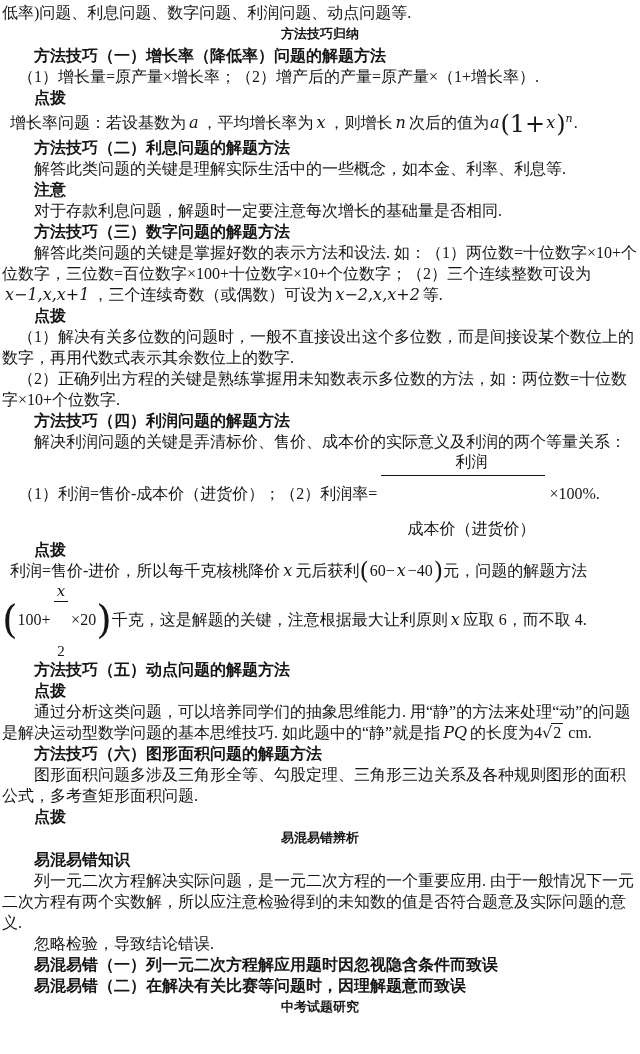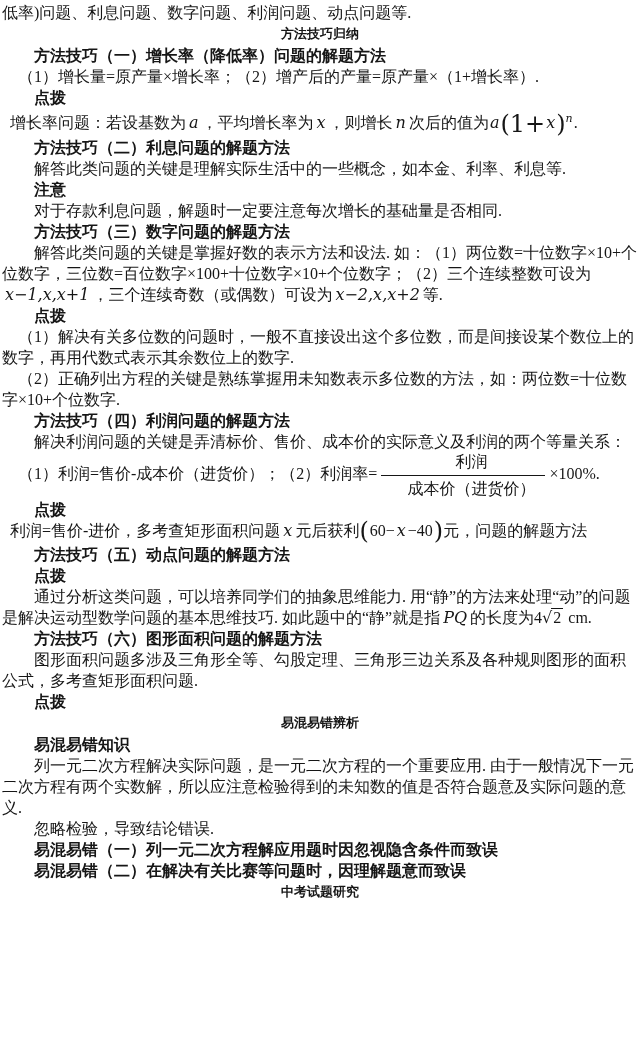--- a/index.html
+++ b/index.html
@@ -19,21 +19,21 @@
   }
   .center-title{
     text-align:center;font-weight:700;font-size:13px;line-height:22px;
     font-family:Liberation Serif, serif;
   }
   .mv{font-family:"DejaVu Serif", serif;font-style:italic;margin:0 3px;}
   .mvtight{margin:0 1px;}
   sup.mv{font-size:11px;margin:0 1px 0 0;}
   .frac{
     display:inline-flex;flex-direction:column;text-align:center;
-    vertical-align:middle;margin:0 4px;line-height:20px;
+    vertical-align:middle;margin:0 4px;line-height:20px;gap:40px;
   }
   .frac .fnum{display:block;border-bottom:1.4px solid #161616;padding:0 10px 3px;}
   .frac .fden{display:block;padding:3px 10px 0;}
   .sfrac{line-height:15px;font-size:15px;margin:0 2px;vertical-align:middle;}
   .sfrac .fnum{padding:0 3px 2px;border-bottom:1.4px solid #161616;}
   .sfrac .fden{padding:2px 3px 0;}
   .bp{font-family:"DejaVu Serif", serif;vertical-align:middle;line-height:1;position:relative;top:-1px;}
   .bp1{font-size:24px;}
   .bp2{font-size:40px;font-weight:200;top:-2px;}
   .sqrtwrap{white-space:nowrap;}
@@ -66,21 +66,25 @@
   <p class="ind1">（1）解决有关多位数的问题时，一般不直接设出这个多位数，而是间接设某个数位上的数字，再用代数式表示其余数位上的数字.</p>
   <p class="ind1">（2）正确列出方程的关键是熟练掌握用未知数表示多位数的方法，如：两位数=十位数字×10+个位数字.</p>
 
   <div class="hd">方法技巧（四）利润问题的解题方法</div>
   <p>解决利润问题的关键是弄清标价、售价、成本价的实际意义及利润的两个等量关系：</p>
   <p class="ind1"><span>（1）利润=售价-成本价（进货价）；（2）利润率=</span><span class="frac">
         <span class="fnum">利润</span>
         <span class="fden">成本价（进货价）</span>
       </span><span>×100%.</span></p>
   <div class="hd">点拨</div>
-  <p class="smallind"><span>利润=售价-进价，多考查矩形面积问题</span><span class="mv">x</span><span>元后获利</span><span class="bp bp1">(</span><span class="mvtight">60−</span><span class="mv mvtight">x</span><span class="mvtight">−40</span><span class="bp bp1">)</span><span>元，问题的解题方法</span></p>
+  <p class="smallind"><span>利润=售价-进价，所以每千克核桃降价</span><span class="mv">x</span><span>元后获利</span><span class="bp bp1">(</span><span class="mvtight">60−</span><span class="mv mvtight">x</span><span class="mvtight">−40</span><span class="bp bp1">)</span><span>元，问题的解题方法</span></p>
+  <p class="noind"><span class="bp bp2">(</span><span>100+</span><span class="frac sfrac">
+        <span class="fnum mv mvtight">x</span>
+        <span class="fden">2</span>
+      </span><span>×20</span><span class="bp bp2">)</span><span>千克，这是解题的关键，注意根据最大让利原则</span><span class="mv">x</span><span>应取 6，而不取 4.</span></p>
 
   <div class="hd">方法技巧（五）动点问题的解题方法</div>
   <div class="hd">点拨</div>
   <p><span>通过分析这类问题，可以培养同学们的抽象思维能力. 用“静”的方法来处理“动”的问题是解决运动型数学问题的基本思维技巧. 如此题中的“静”就是指</span><span class="mv">PQ</span><span>的长度为</span><span class="sqrtwrap"><span>4</span><span class="rsign">√</span><span class="rbody">2</span></span><span class="unit">cm.</span></p>
 
   <div class="hd">方法技巧（六）图形面积问题的解题方法</div>
   <p>图形面积问题多涉及三角形全等、勾股定理、三角形三边关系及各种规则图形的面积公式，多考查矩形面积问题.</p>
   <div class="hd">点拨</div>
 
   <div class="center-title">易混易错辨析</div>

